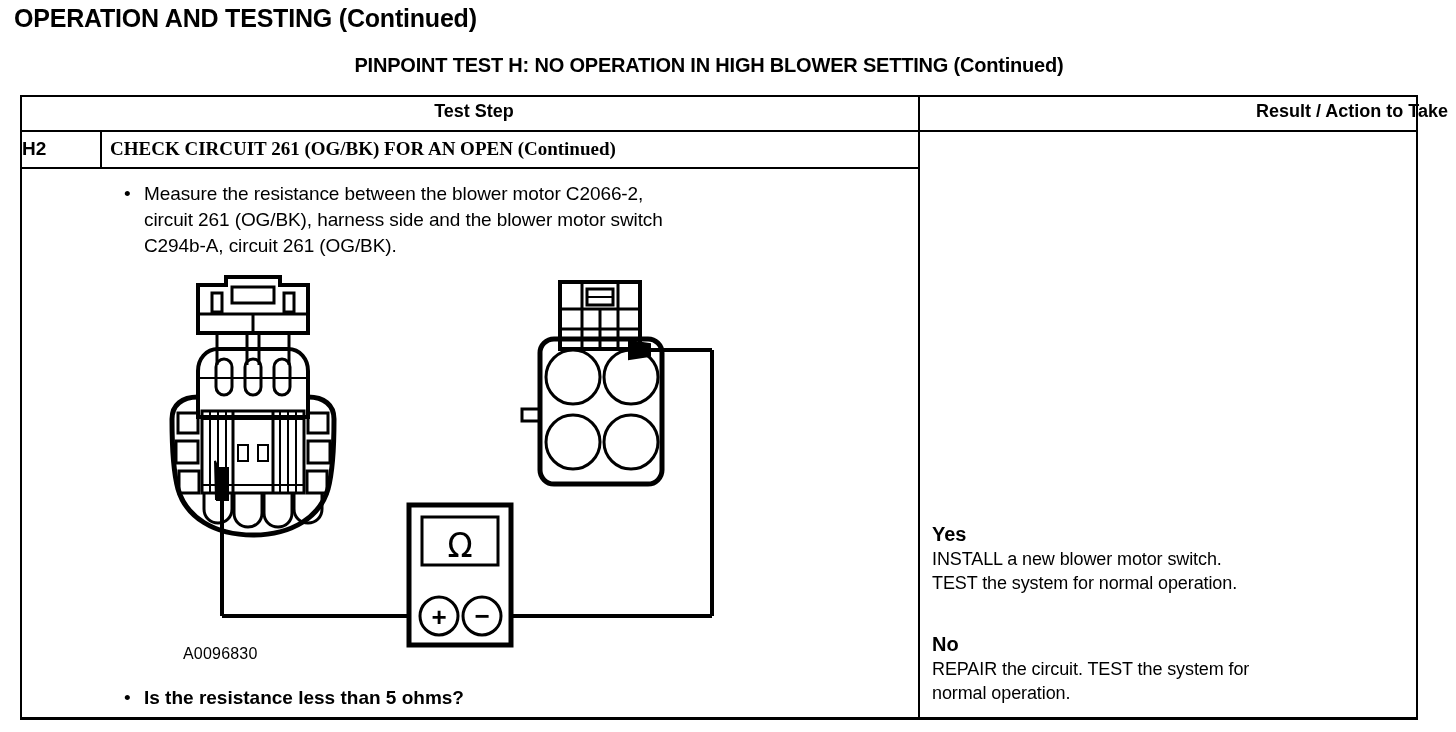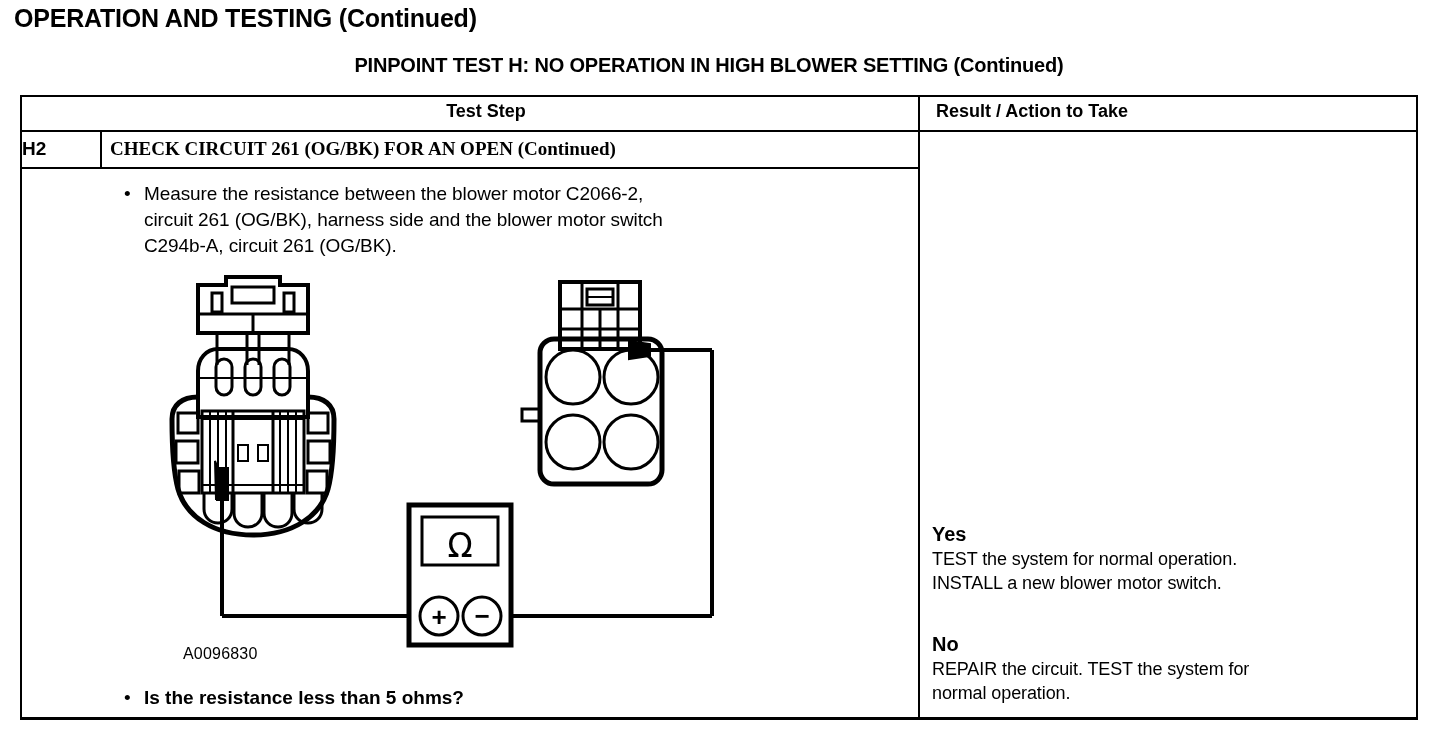--- a/index.html
+++ b/index.html
@@ -61,21 +61,21 @@
     position: absolute;
     left: 896px;
     top: 0;
     width: 2px;
     height: 622px;
     background: #000;
   }
 
   .header-row {
     position: absolute;
-    left: 16px;
+    left: 4px;
     top: 0;
     width: 100%;
     height: 33px;
   }
   .header-rule {
     position: absolute;
     left: 0;
     top: 33px;
     width: 1394px;
     height: 2px;
@@ -88,21 +88,21 @@
     width: 896px;
     text-align: center;
     font-size: 18px;
     font-weight: bold;
   }
   .hdr-result {
     position: absolute;
     left: 898px;
     top: 4px;
     width: 524px;
-    text-align: left;
+    text-align: right;
     font-size: 18px;
     font-weight: bold;
   }
 
   
   .step-row {
     position: absolute;
     left: 0;
     top: 35px;
     width: 896px;
@@ -386,22 +386,22 @@
   <div class="figure-id">A0096830</div>
 
   <div class="question-row">
     <div class="bullet-dot">•</div>
     <div class="question-text">Is the resistance less than 5 ohms?</div>
   </div>
 
   <div class="result-block result-yes">
     <div class="result-label">Yes</div>
     <div class="result-text">
+      <div>INSTALL a new blower motor switch.</div>
       <div>TEST the system for normal operation.</div>
-      <div>INSTALL a new blower motor switch.</div>
     </div>
   </div>
 
   <div class="result-block result-no">
     <div class="result-label">No</div>
     <div class="result-text">
       <div>REPAIR the circuit. TEST the system for</div>
       <div>normal operation.</div>
     </div>
   </div>

